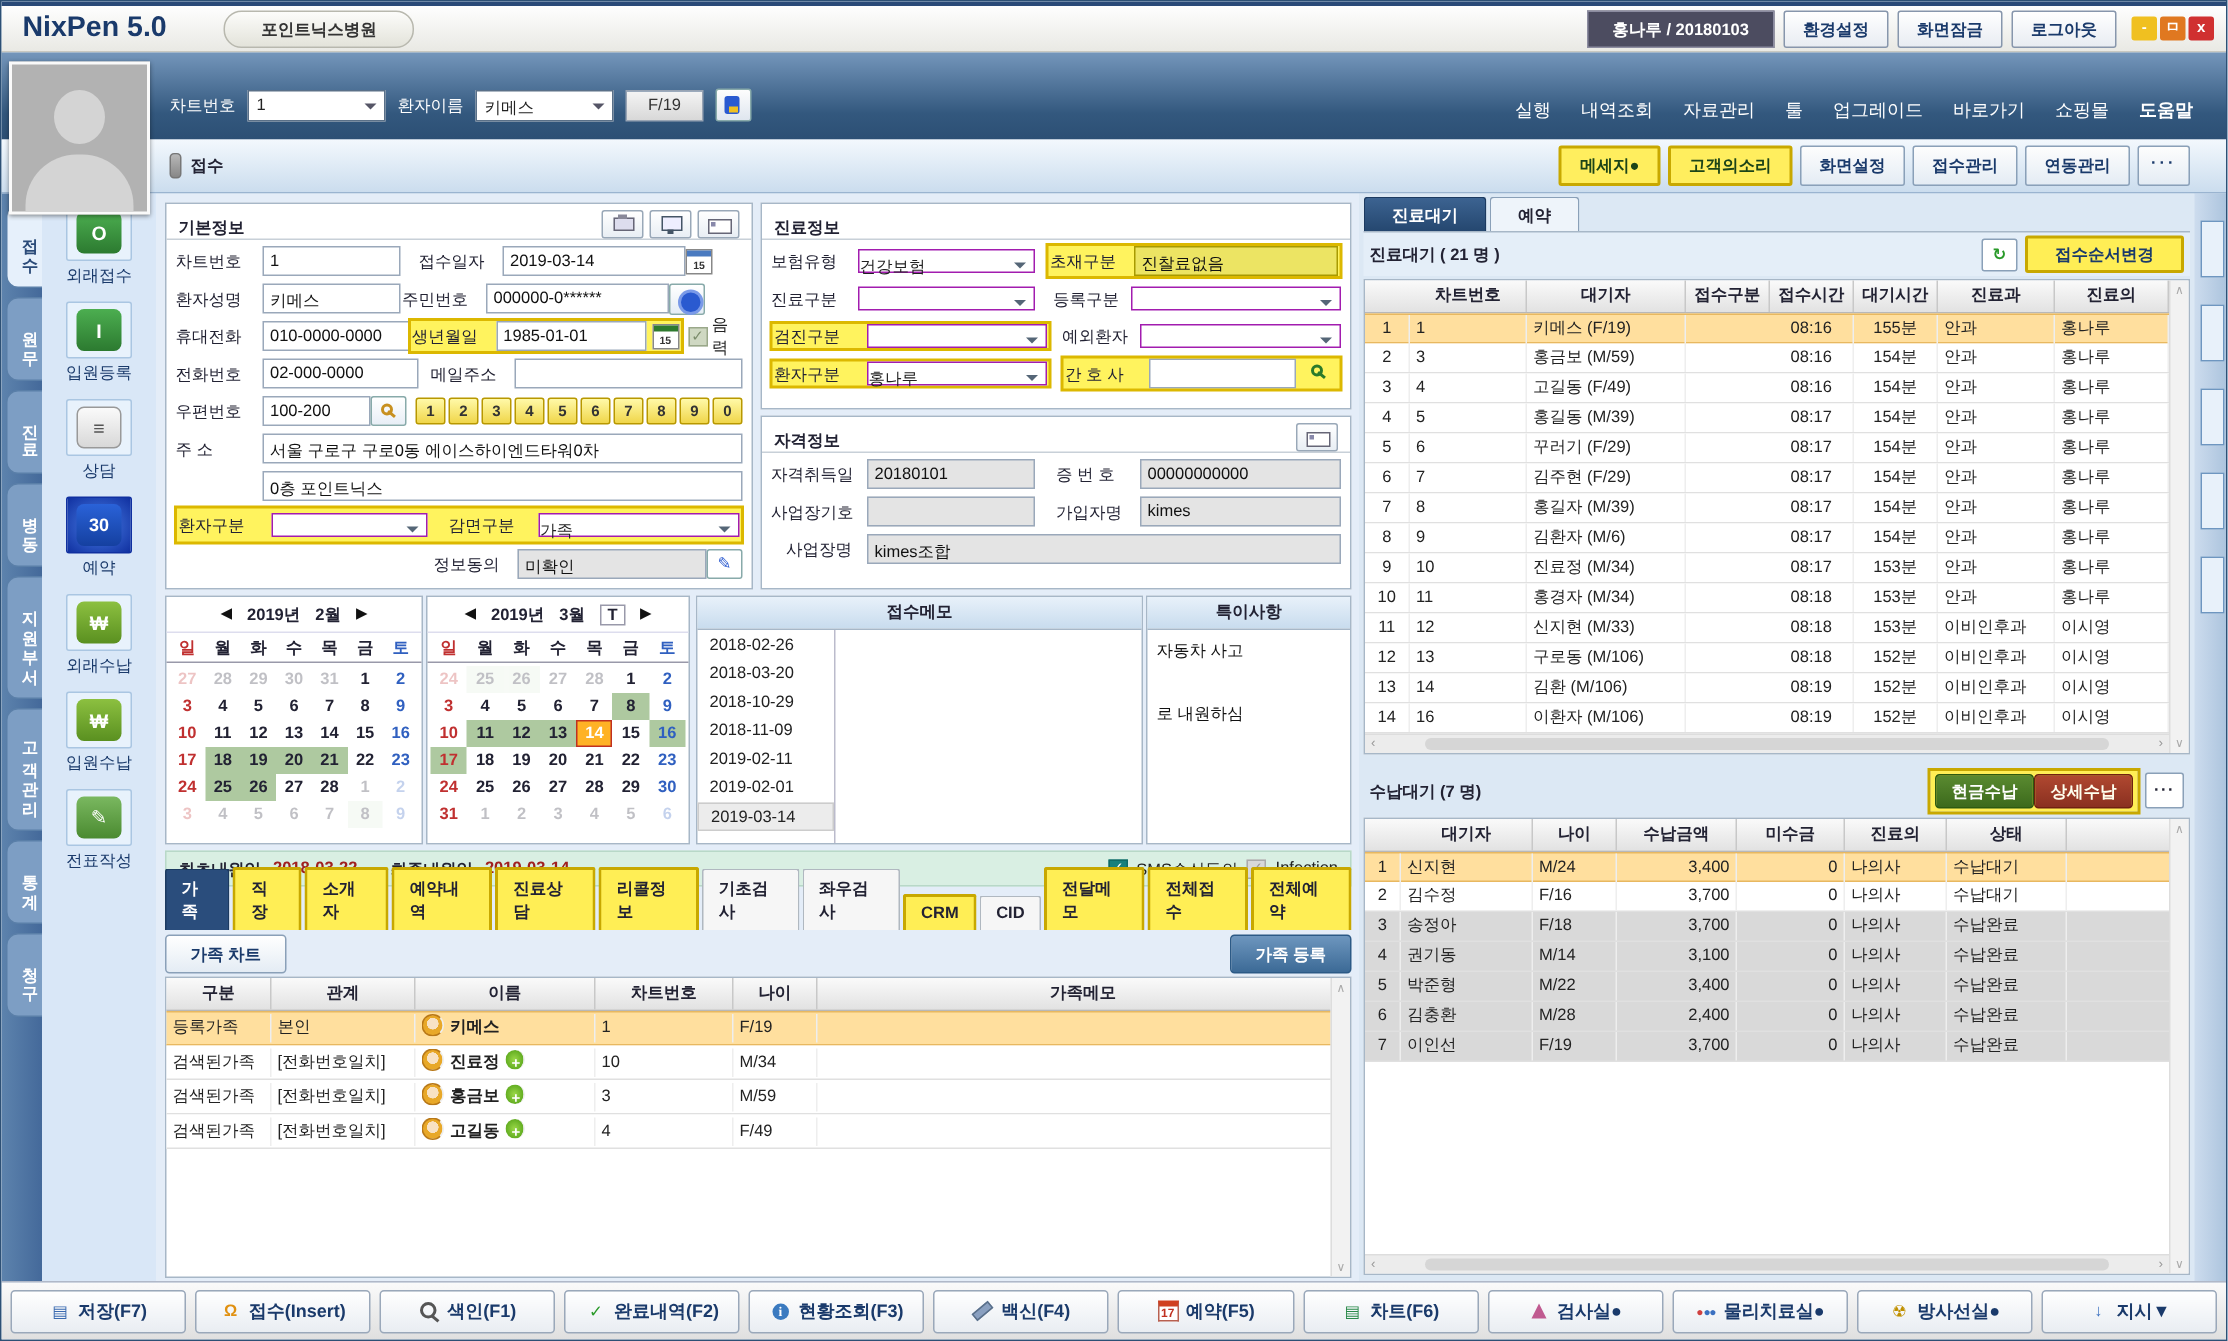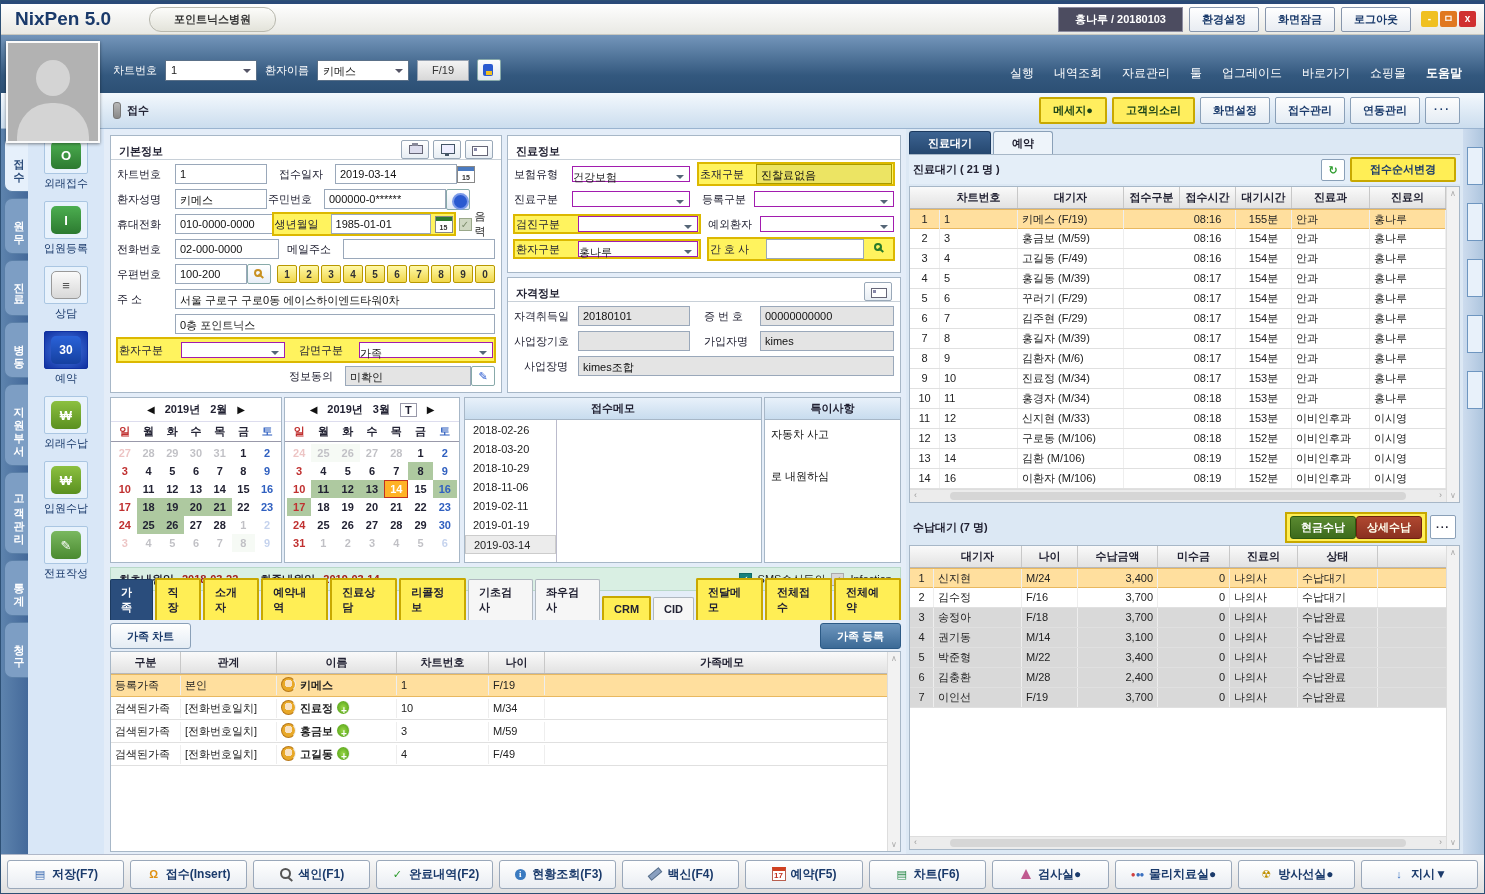--- a/index.html
+++ b/index.html
@@ -582,23 +582,23 @@
         </div>
     </div>
 
     <div class="lstbox" style="left:360px;top:268px;width:298px;height:166px">
       <div class="lst-h">접수메모</div>
       <div class="memo-body">
         <div class="memo-dates">
             <div>2018-02-26</div>
             <div>2018-03-20</div>
             <div>2018-10-29</div>
-            <div>2018-11-06</div>
+            <div>2018-11-09</div>
             <div>2019-02-11</div>
-            <div>2019-01-19</div>
+            <div>2019-02-01</div>
             <div>2019-03-14</div>
           </div>
         <div style="flex:1"></div>
       </div>
     </div>
 
     <div class="lstbox" style="left:660px;top:268px;width:137px;height:166px">
       <div class="lst-h">특이사항</div>
       <div class="sp-body">
         <div>자동차 사고</div>

